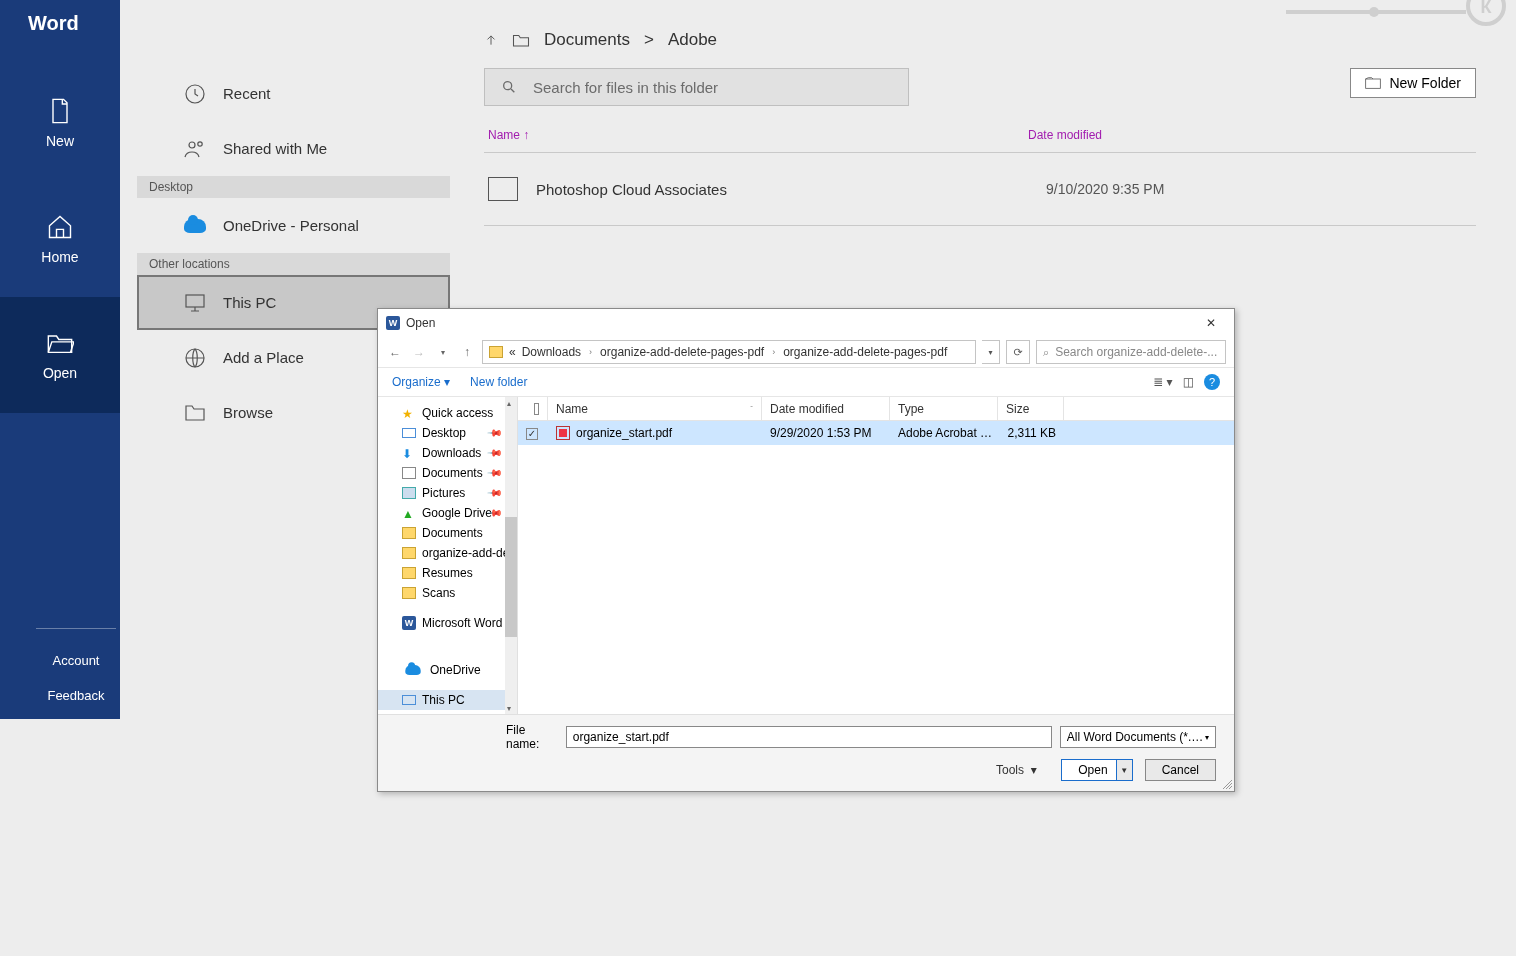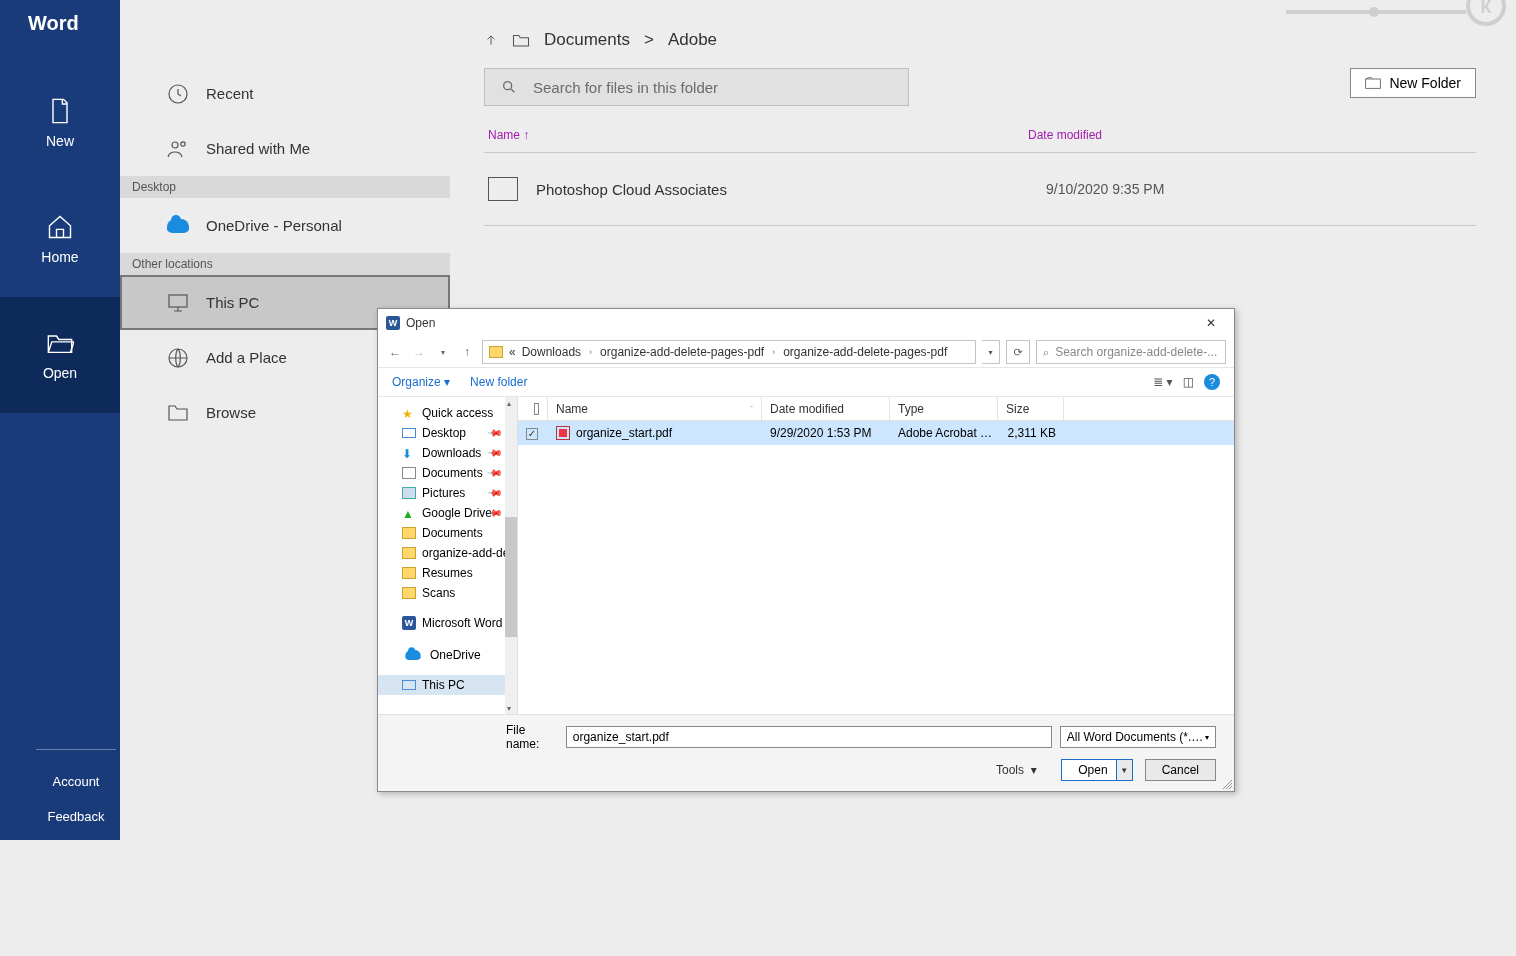--- a/index.html
+++ b/index.html
@@ -1,33 +1,33 @@
 <!DOCTYPE html>
 <html><head>
 <meta charset="utf-8">
 <style>
 * { margin:0; padding:0; box-sizing:border-box; font-family:"Segoe UI",Arial,sans-serif; }
 body { width:1516px; height:956px; background:#ededed; overflow:hidden; position:relative; }
 
 
-.sidebar { position:absolute; left:0; top:0; width:120px; height:840px; background:#1a3b7a; color:#fff; }
+.sidebar { position:absolute; left:0; top:0; width:120px; height:719px; background:#1a3b7a; color:#fff; }
 .sidebar .brand { font-size:20px; font-weight:600; padding:12px 0 0 28px; }
 .sidebar .navcol { display:flex; flex-direction:column; margin-top:30px; }
 .sidebar .navitem { height:116px; display:flex; flex-direction:column; align-items:center; justify-content:center; gap:8px; cursor:pointer; }
 .sidebar .navitem.active { background:#0d2a5b; }
 .sidebar .navitem svg { width:28px; height:28px; fill:none; stroke:#fff; stroke-width:1.2; }
 .sidebar .navitem span { font-size:14px; }
 .sidebar .bottom { position:absolute; bottom:16px; left:16px; width:100%; display:flex; flex-direction:column; align-items:center; gap:20px; }
 .sidebar .bottom .sep { width:80px; height:1px; background:rgba(255,255,255,.35); margin-bottom:4px; }
 .sidebar .bottom span { font-size:13px; cursor:pointer; }
 
 
 .locations { position:absolute; left:120px; top:0; width:330px; height:956px; background:#ededed; }
 .open-title { position:absolute; left:156px; top:4px; font-size:38px; color:#333; font-weight:400; }
-.loc-list { margin-top:66px; }
+.loc-list { margin-top:66px;padding-left:17px; }
 .loc-item { display:flex; align-items:center; gap:16px; padding:14px 12px 14px 46px; cursor:pointer; color:#333; font-size:15px; height:55px;}
 .loc-item .licon { width:24px; height:24px; display:flex; align-items:center; justify-content:center; color:#555; }
 .loc-item .licon svg { width:24px; height:24px; stroke:#555; fill:none; stroke-width:1.2; }
 .loc-cat { background:#d9d9d9; color:#555; font-size:12px; padding:4px 12px; }
 .loc-item.selected { background:#c8c8c8; border:2px solid #777; padding-left:44px; }
 .onedrive-icon { width:22px; height:14px; background:#1a8ce0; border-radius:8px 8px 6px 6px/8px 8px 4px 4px; position:relative;}
 .onedrive-icon:before{content:"";position:absolute;width:10px;height:10px;background:#1a8ce0;border-radius:50%;top:-4px;left:4px;}
 
 
 .main { position:absolute; left:450px; top:0; right:0; bottom:0; padding:30px 40px 0 34px; }
@@ -336,21 +336,21 @@
             <span>Resumes</span>
           </li>
           <li>
             <span class="ico folder"></span>
             <span>Scans</span>
           </li>
           <li style="margin-top: 10px;">
             <span class="wicon">W</span>
             <span>Microsoft Word</span>
           </li>
-          <li style="margin-top: 12px;">
+          <li style="margin-top: 27px;">
             <span class="onedrive-icon" style="transform:scale(.7)"></span>
             <span>OneDrive</span>
           </li>
           <li class="sel" style="margin-top: 10px;">
             <span class="ico mon"></span>
             <span>This PC</span>
           </li>
         </ul>
       <div class="scrollbar"></div>
       <div class="thumb"></div>

